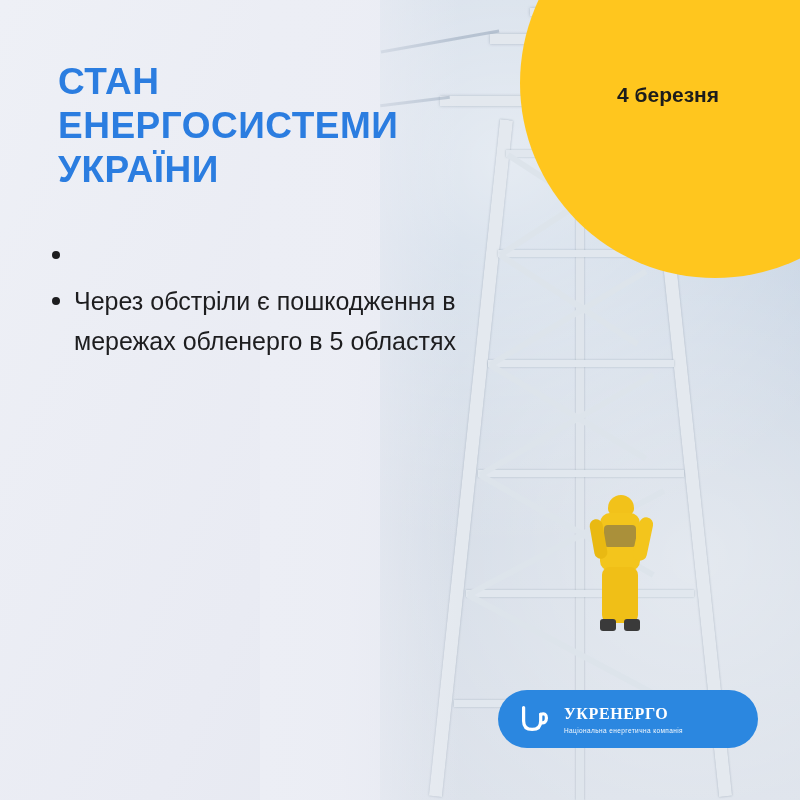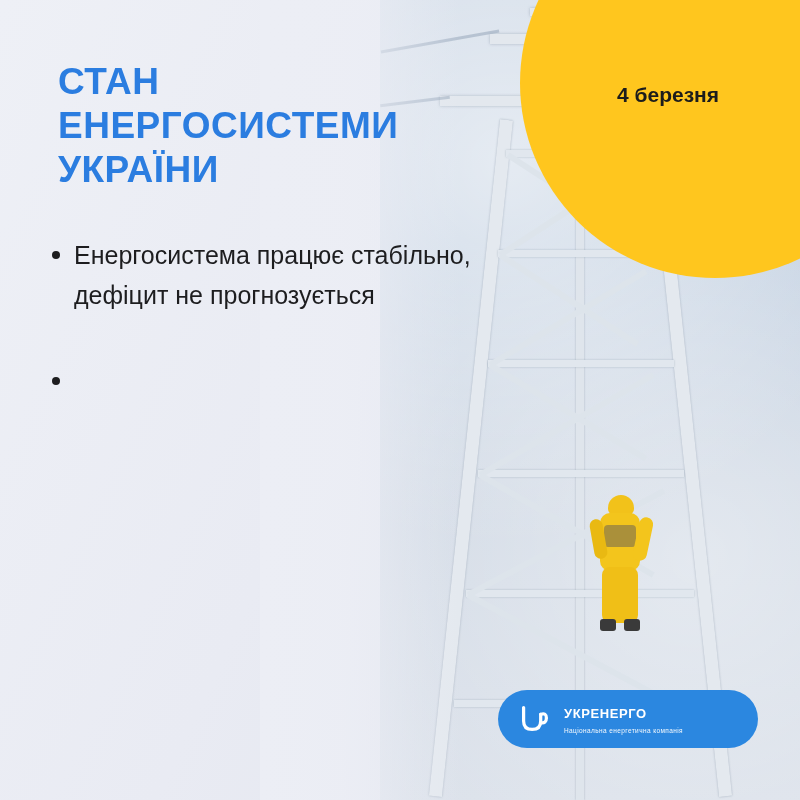--- a/index.html
+++ b/index.html
@@ -183,24 +183,25 @@
     box-sizing: border-box;
   }
   .logo .mark {
     width: 38px;
     height: 38px;
     flex: 0 0 38px;
     margin-right: 10px;
   }
   .logo .txt { color: #ffffff; }
   .logo .name {
-    font-size: 13px;
+    font-size: 16px;
     font-weight: 700;
     letter-spacing: 0.6px;
     line-height: 21px;
+    font-family: Liberation Serif, serif;
   }
   .logo .tagline {
     font-size: 6.5px;
     letter-spacing: 0.4px;
     line-height: 10px;
     opacity: 0.95;
     margin-top: 2px;
   }
 </style>
 </head>
@@ -264,24 +265,24 @@
 
   <div class="headline">
     <span class="l">СТАН</span>
     <span class="l">ЕНЕРГОСИСТЕМИ</span>
     <span class="l">УКРАЇНИ</span>
   </div>
 
   <div class="bullets">
     <div class="bullet">
       <span class="dot"></span>
-      <span>Енергосистема працює стабільно, дефіцит не прогнозується</span>
     </div>
     <div class="bullet">
       <span class="dot"></span>
+      <span>Через обстріли є пошкодження в мережах обленерго в 5 областях</span>
     </div>
   </div>
 
   <div class="logo">
     <svg class="mark" viewBox="0 0 40 40">
       <path d="M8 8 L8 22 Q8 31 17 31 Q26 31 26 22 L26 15" fill="none" stroke="#ffffff" stroke-width="3.4" stroke-linecap="round"></path>
       <path d="M26 15 Q32 13 32 19 Q32 25 26 24" fill="none" stroke="#ffffff" stroke-width="3.4" stroke-linecap="round"></path>
     </svg>
     <div class="txt">
       <div class="name">УКРЕНЕРГО</div>

